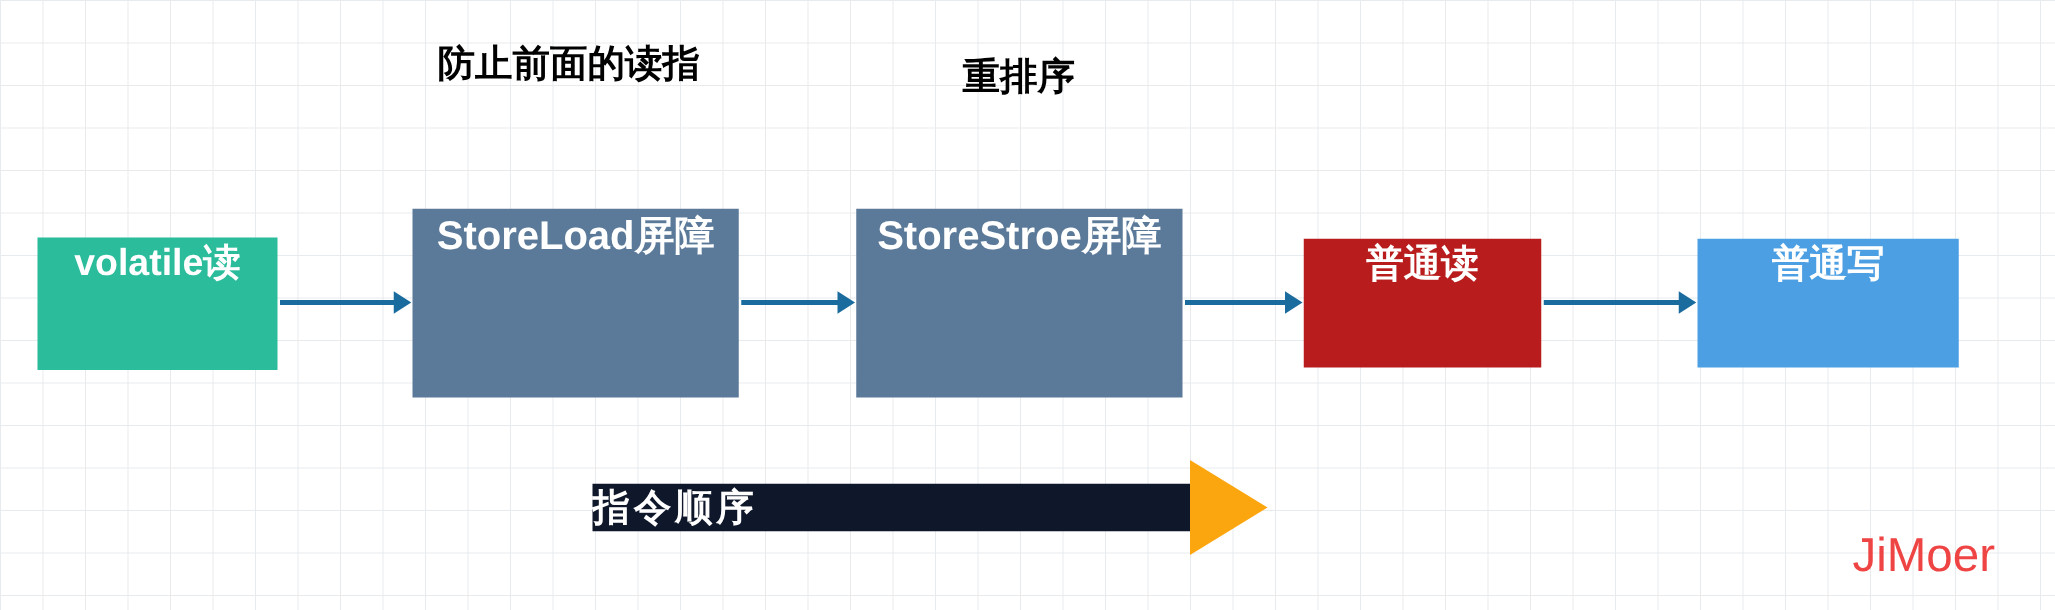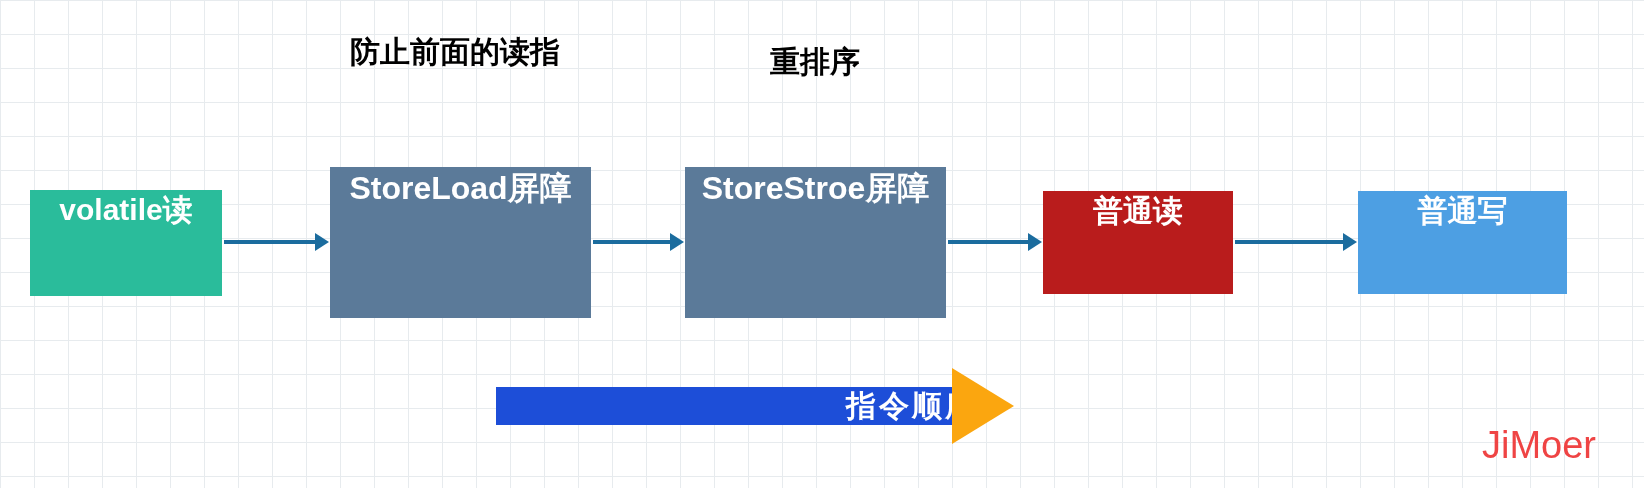--- a/index.html
+++ b/index.html
@@ -80,26 +80,26 @@
     border-top: 9px solid transparent;
     border-bottom: 9px solid transparent;
   }
   #connector-1 { left: 224px; top: 240px; width: 92px; }
   #connector-2 { left: 593px; top: 240px; width: 78px; }
   #connector-3 { left: 948px; top: 240px; width: 81px; }
   #connector-4 { left: 1235px; top: 240px; width: 109px; }
 
   .flow-arrow-body {
     position: absolute;
-    left: 496px; top: 387px;
+    left: 474px; top: 387px;
     width: 482px; height: 38px;
-    background: #1d4ed8;
+    background: #0f172a;
     display: flex;
     align-items: center;
-    justify-content: flex-end;
+    justify-content: flex-start;
   }
   .flow-arrow-label {
     color: #ffffff;
     font-size: 30px;
     font-weight: 700;
     letter-spacing: 3px;
   }
   .flow-arrow-head {
     position: absolute;
     left: 952px; top: 368px;

